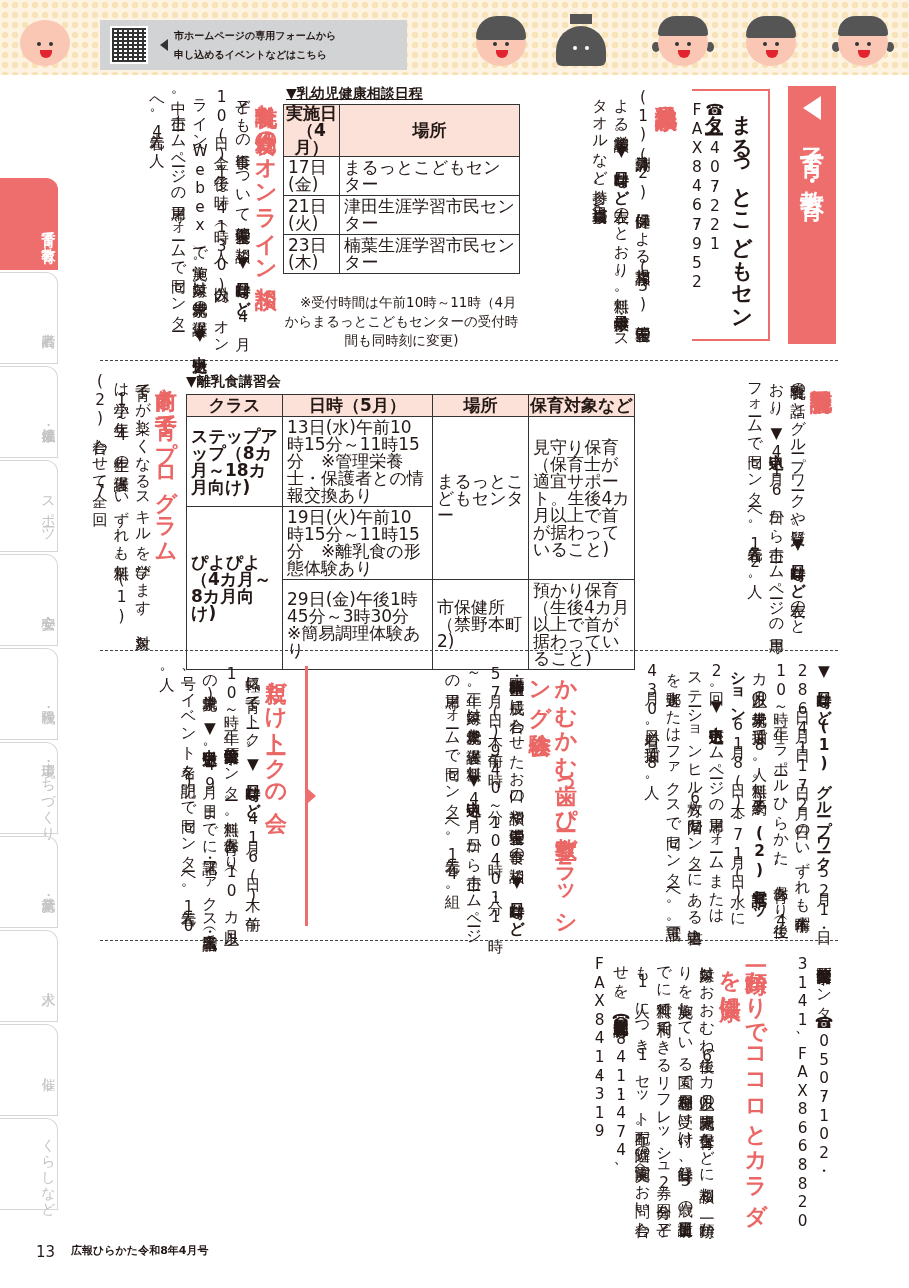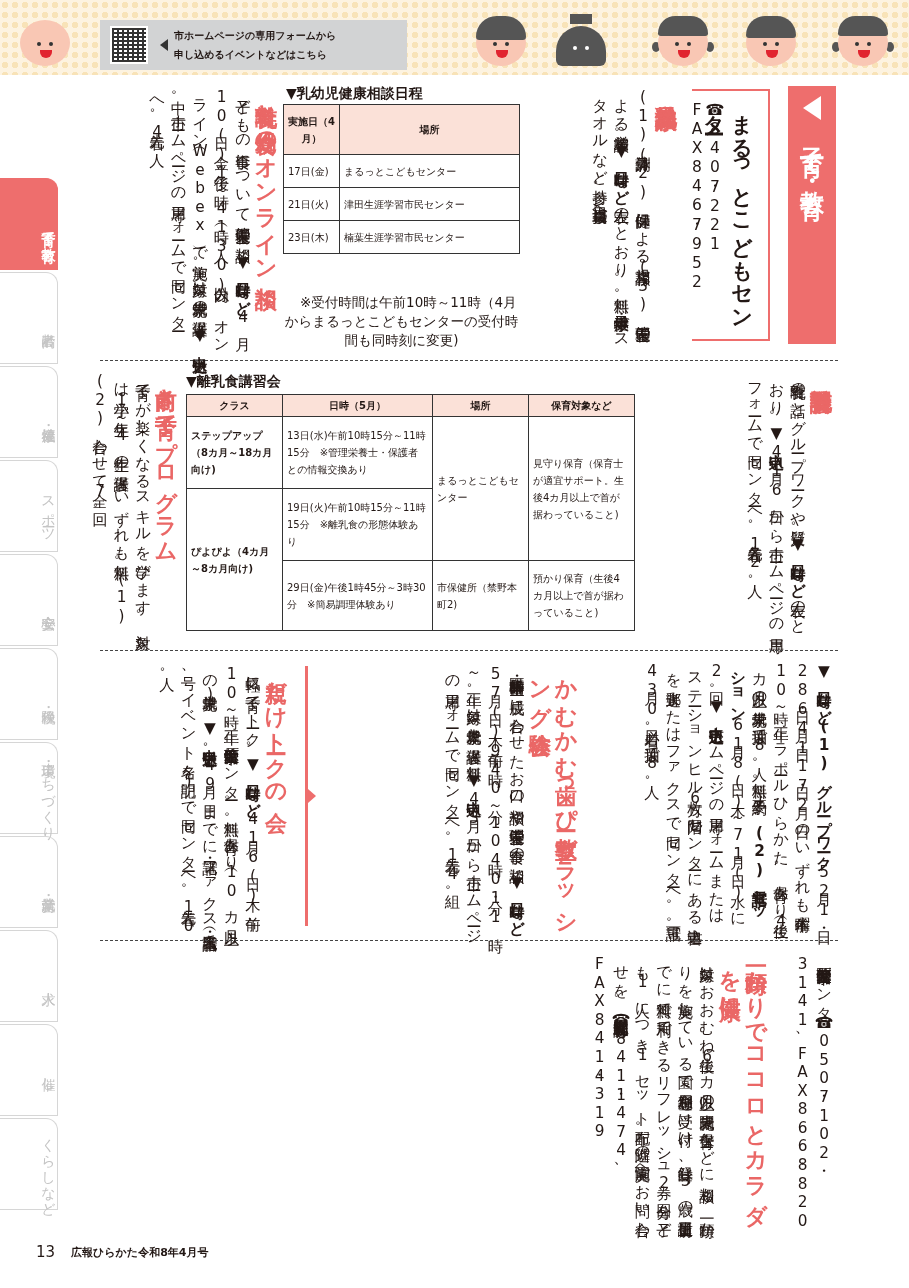--- a/index.html
+++ b/index.html
@@ -59,30 +59,30 @@
   .section-badge .tri { width: 0; height: 0; border-top: 12px solid transparent; border-bottom: 12px solid transparent; border-right: 18px solid #fff; margin-bottom: 8px; }
   .section-badge .lbl { writing-mode: vertical-rl; text-orientation: upright; color: #fff; font-weight: bold; font-size: 24px; letter-spacing: 4px; }
 
   .center-box {
     position: absolute; left: 692px; top: 89px; width: 78px; height: 252px;
     border: 2px solid #ee6e6d; border-left: none;
   }
   .center-box .name { position: absolute; right: 12px; top: 8px; writing-mode: vertical-rl; text-orientation: upright; font-size: 21px; font-weight: bold; letter-spacing: 0.5px; }
   .center-box .tel { position: absolute; right: 44px; top: 10px; writing-mode: vertical-rl; text-orientation: upright; font-size: 15.5px; line-height: 19px; letter-spacing: 1px; }
 
-  table.t { position: absolute; border-collapse: collapse; font-size: 10px; line-height: 17px; padding-left: 19px; }
+  table.t { position: absolute; border-collapse: collapse; font-size: 17px; line-height: 17px; padding-left: 19px; }
   table.t th { background: #fbe1d8; font-weight: bold; border: 1px solid #333; text-align: center; }
   table.t td { border: 1px solid #333; vertical-align: middle; padding: 2px 4px; }
   .t-caption { position: absolute; font-size: 14px; font-weight: bold; }
   .note { position: absolute; font-size: 13.5px; line-height: 19px; text-indent: 1em; }
 
   .arrow-line { position: absolute; width: 3px; background: #ee6e6d; }
   .arrow-line::after { content: ""; position: absolute; left: 3px; top: 50%; transform: translateY(-50%); border-top: 7px solid transparent; border-bottom: 7px solid transparent; border-left: 8px solid #ee6e6d; }
 
-  .footer { position: absolute; left: 36px; top: 1243px; font-size: 13px; display: flex; gap: 16px; align-items: center; }
+  .footer { position: absolute; left: 36px; top: 1243px; font-size: 13px; display: flex; gap: 16px; align-items: flex-start; }
   .footer .pg { font-size: 15px; }
   .footer .pub { font-size: 11px; font-weight: bold; }
 </style>
 </head>
 <body>
 
 <div class="banner">
   <div class="face" style="left:20px;">
     <div class="head"></div>
       <div class="eye" style="left:17px"></div>
@@ -161,21 +161,21 @@
   <div class="tel" style="right:62px;">
     <span>FAX846・7952</span>
   </div>
 </div>
 
 <div class="v" style="right:230px; top:88px; height:260px;">
   <span class="v-title">乳幼児健康相談</span><br>
   <span>(1)身体計測(2)保健師による育児相談(3)管理栄養士による栄養相談。</span><span class="b">▼日時など</span><span>左表のとおり。無料。母子健康手帳・バスタオルなど持参。当日直接会場へ。</span>
 </div>
 
-<div class="t-caption" style="left:286px; top:85px;">▼乳幼児健康相談日程</div>
+<div class="t-caption" style="left:286px; top:85px;text-decoration:underline;">▼乳幼児健康相談日程</div>
 <table class="t" style="left:283px; top:104px; width:237px;">
   <tbody>
       <tr style="height:50px;">
     <th style="width:56px;">実施日（4月）</th>
     <th>場所</th>
   </tr>
   <tr style="height:33px;">
         <td>17日(金)</td>
         <td>まるっとこどもセンター</td>
       </tr>

